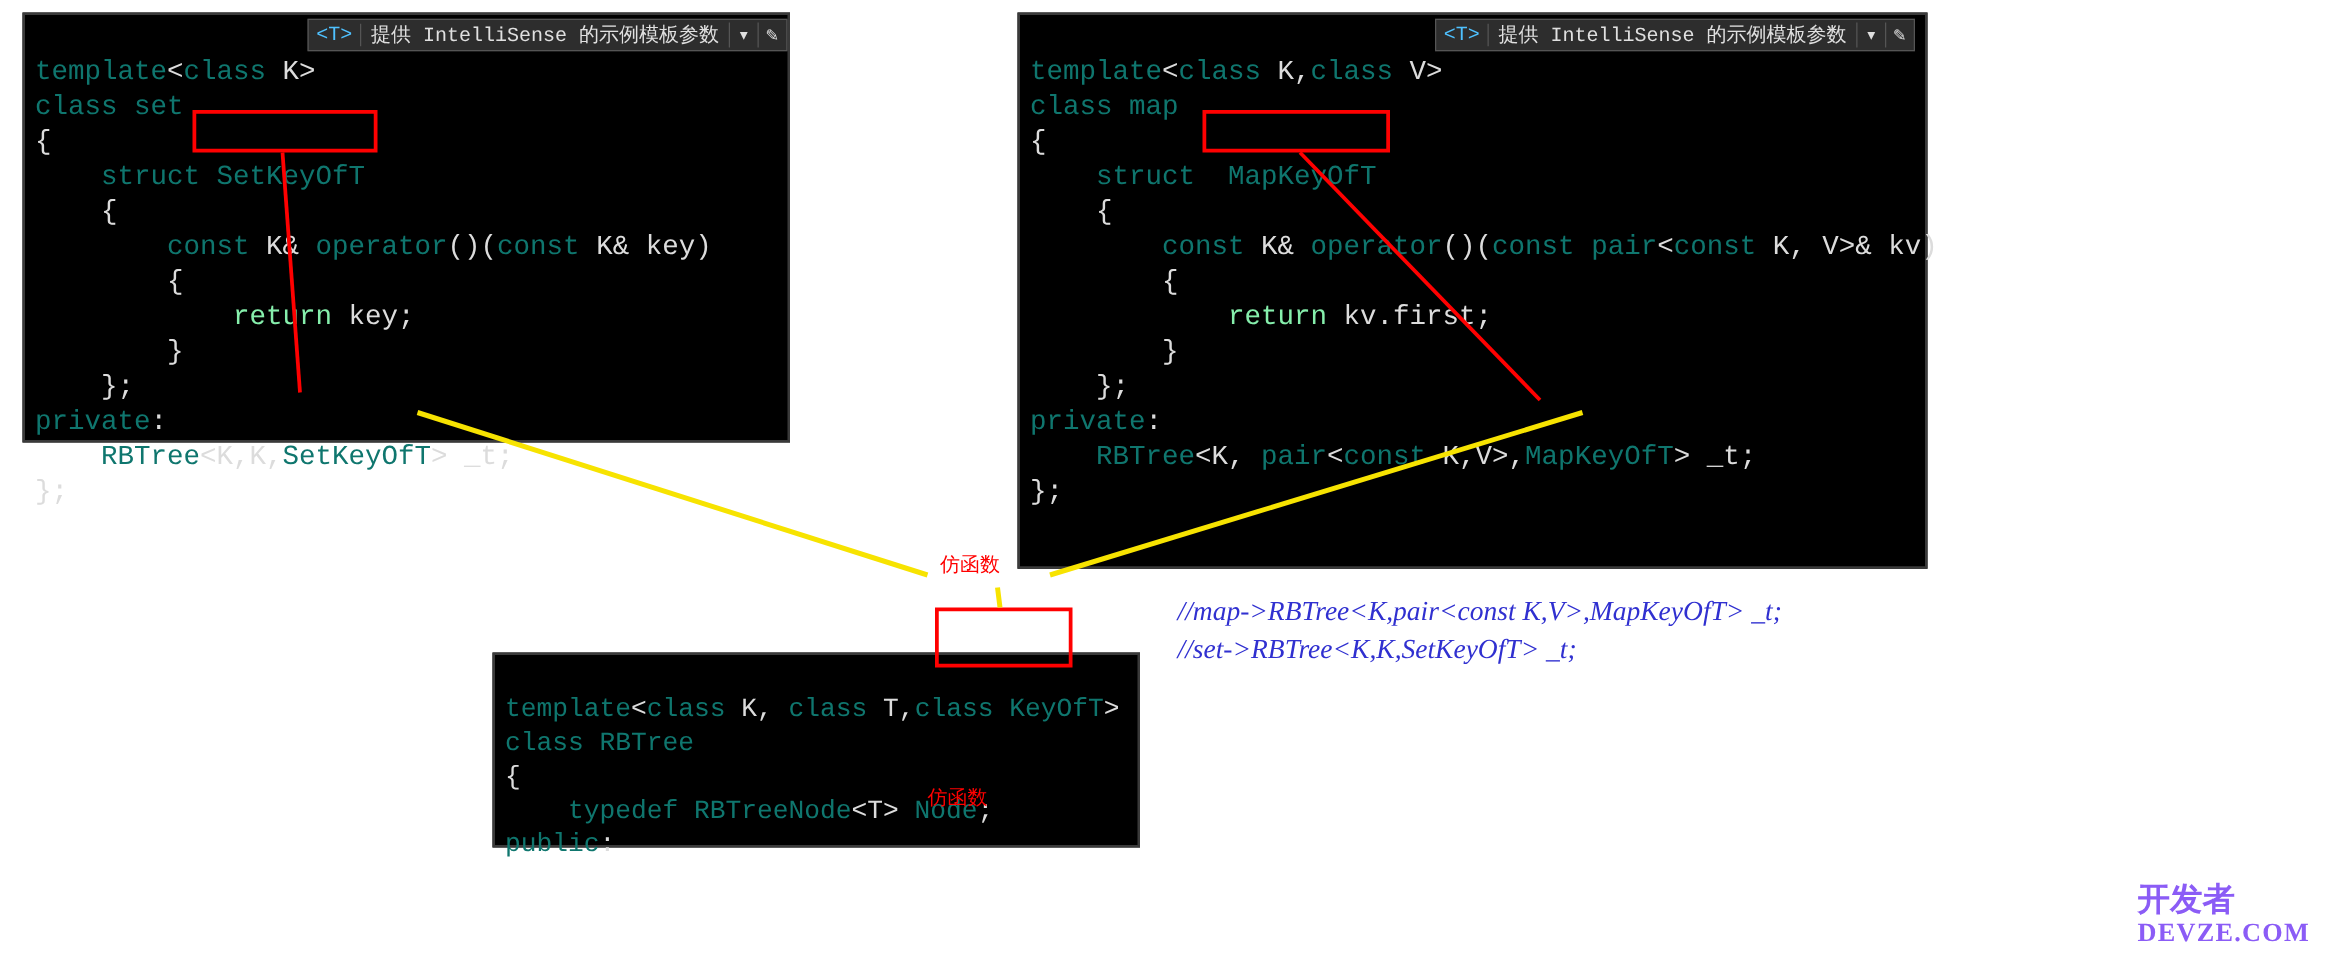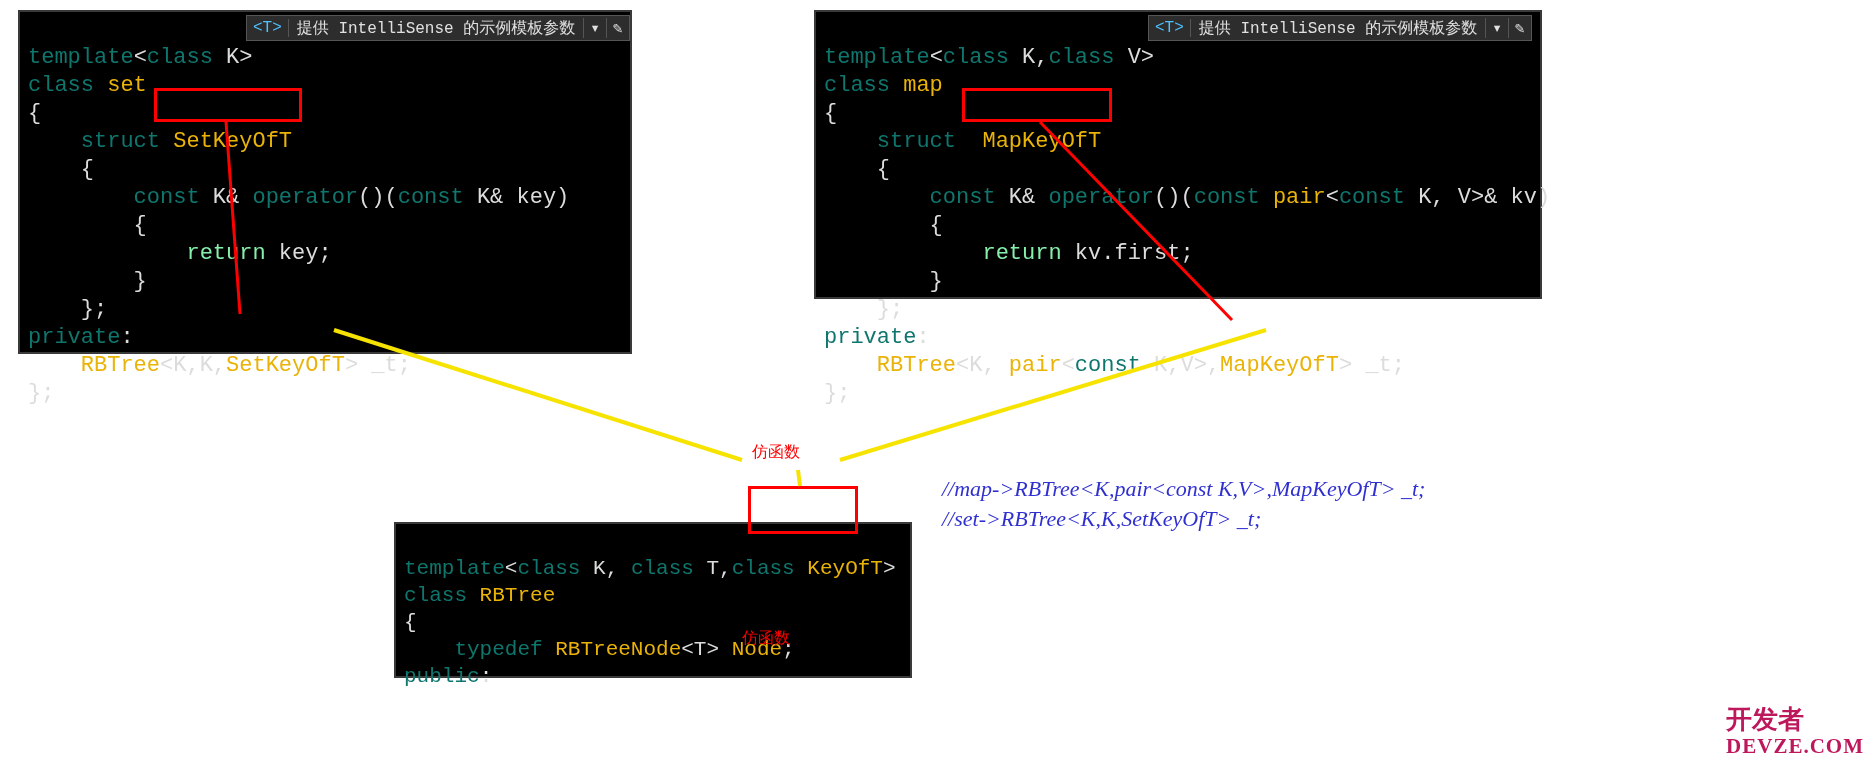--- a/index.html
+++ b/index.html
@@ -15,21 +15,21 @@
     position: absolute;
     background: #000000;
     border: 2px solid #3a3a3a;
     font-size: 22px;
     line-height: 28px;
     color: #dcdcdc;
     white-space: pre;
     padding: 4px 8px;
   }
   .kw-blue { color: #0f766e; text-align: right; }
-  .kw-teal { color: #eab308; }
+  .kw-teal { color: #0f766e; }
   .kw-purple { color: #86efac; }
 
   .intellisense-pill {
     position: absolute;
     display: flex;
     align-items: center;
     background: #2d2d2d;
     border: 1px solid #555;
     height: 26px;
     font-size: 16px;
@@ -69,25 +69,25 @@
   .side-comments {
     position: absolute;
     font-family: "SimSun", serif;
     font-size: 22px;
     color: #3030d0;
     line-height: 30px;
     white-space: pre;
   }
   .watermark {
     position: absolute;
-    right: 10px;
+    right: 26px;
     bottom: 6px;
     font-family: "SimSun", serif;
     font-size: 26px;
-    color: #be185d;
+    color: #8b5cf6;
     text-shadow: 1px 1px 0 #fff, -1px -1px 0 #fff;
     font-weight: bold;
     line-height: 1.1;
   }
   .watermark .sub {
     display: block;
     font-size: 21px;
     letter-spacing: 1px;
   }
 </style>
@@ -110,21 +110,21 @@
 <span>};</span>
 </div>
 
 <div class="intellisense-pill" style="left:246px; top:15px;">
   <span class="tag">&lt;T&gt;</span>
   <span class="label">提供 IntelliSense 的示例模板参数</span>
   <span class="arrow">▾</span>
   <span class="pencil">✎</span>
 </div>
 
-<div class="code-pane" style="left:814px; top:10px; width:728px; height:289px;">
+<div class="code-pane" style="left:814px; top:10px; width:728px; height:445px;">
 <span class="kw-blue">template</span><span>&lt;</span><span class="kw-blue">class</span><span> K,</span><span class="kw-blue">class</span><span> V&gt;</span>
 <span class="kw-blue">class</span><span class="kw-teal"> map</span>
 <span>{</span>
 <span class="kw-blue">    struct</span><span class="kw-teal">  MapKeyOfT</span>
 <span>    {</span>
 <span class="kw-blue">        const</span><span> K&amp; </span><span class="kw-blue">operator</span><span>()(</span><span class="kw-blue">const</span><span class="kw-teal"> pair</span><span>&lt;</span><span class="kw-blue">const</span><span> K, V&gt;&amp; kv)</span>
 <span>        {</span>
 <span class="kw-purple">            return</span><span> kv.first;</span>
 <span>        }</span>
 <span>    };</span>

